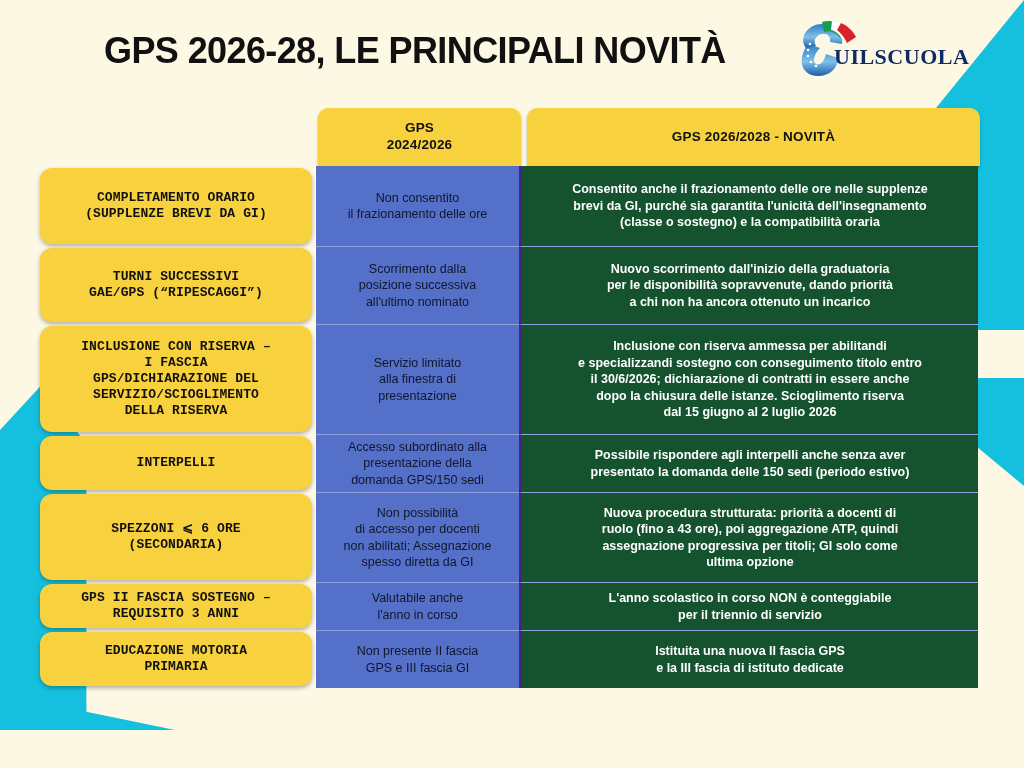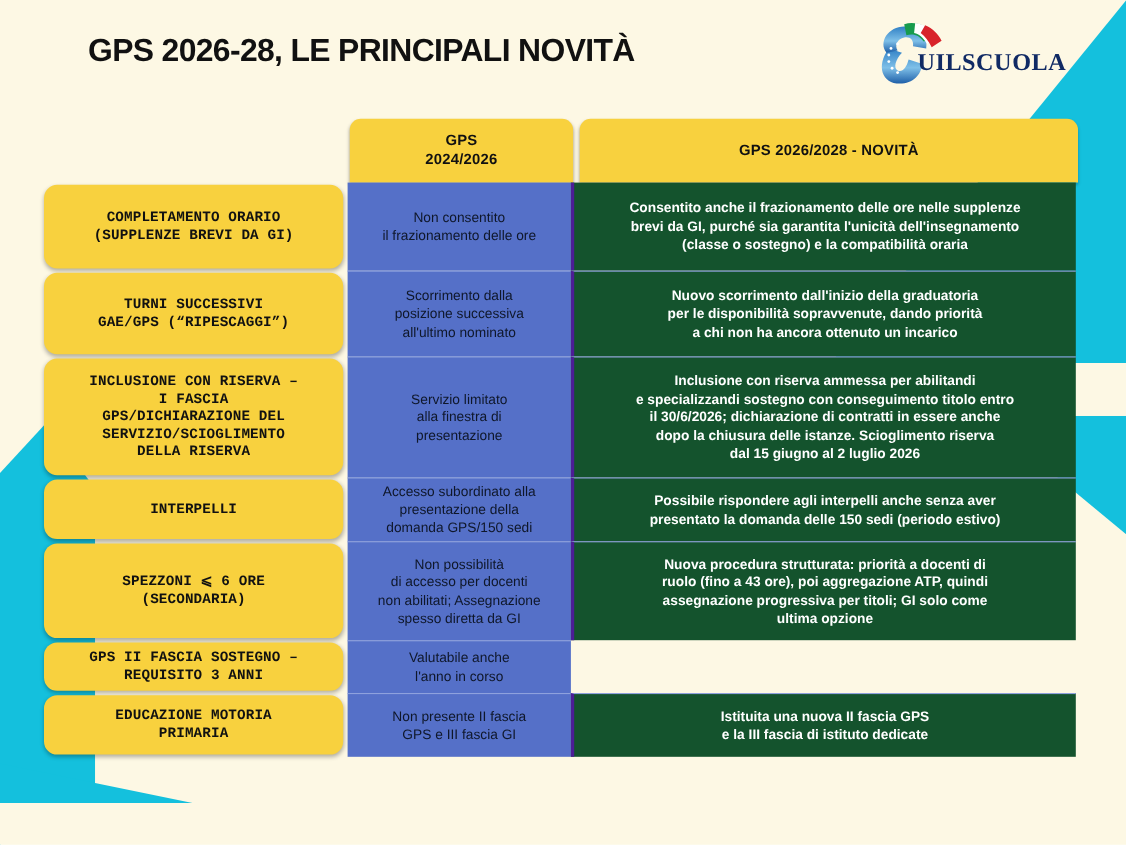--- a/index.html
+++ b/index.html
@@ -57,22 +57,22 @@
   .cyan-bottom-sliver {
     left:0; bottom:38px; width:175px; height:36px;
     background:#14c0dd;
     clip-path: polygon(0 0, 100% 100%, 0 100%);
   }
 
   
   .header { position:absolute; left:0; top:0; width:1024px; height:100px; }
   .title {
     position:absolute;
-    left:80px; top:30px;
-    font-size:29px;
+    left:104px; top:30px;
+    font-size:36px;
     font-weight:bold;
     letter-spacing:-0.6px;
     color:#111111;
     white-space:nowrap;
     font-family:"Liberation Sans", sans-serif;
   }
 
   
   .logo { position:absolute; left:786px; top:14px; width:170px; height:68px; }
   .logo svg { display:block; }
@@ -277,20 +277,22 @@
 ruolo (fino a 43 ore), poi aggregazione ATP, quindi
 assegnazione progressiva per titoli; GI solo come
 ultima opzione</div>
       </div>
 
       <div class="row" style="height:48px">
         <div class="lbl-cell nowrap-pre">GPS II FASCIA SOSTEGNO –
 REQUISITO 3 ANNI</div>
         <div class="mid-cell nowrap-pre">Valutabile anche
 l'anno in corso</div>
+        <div class="right-cell nowrap-pre">L'anno scolastico in corso NON è conteggiabile
+per il triennio di servizio</div>
       </div>
 
       <div class="row" style="height:58px">
         <div class="lbl-cell nowrap-pre">EDUCAZIONE MOTORIA
 PRIMARIA</div>
         <div class="mid-cell nowrap-pre">Non presente II fascia
 GPS e III fascia GI</div>
         <div class="right-cell nowrap-pre">Istituita una nuova II fascia GPS
 e la III fascia di istituto dedicate</div>
       </div>

